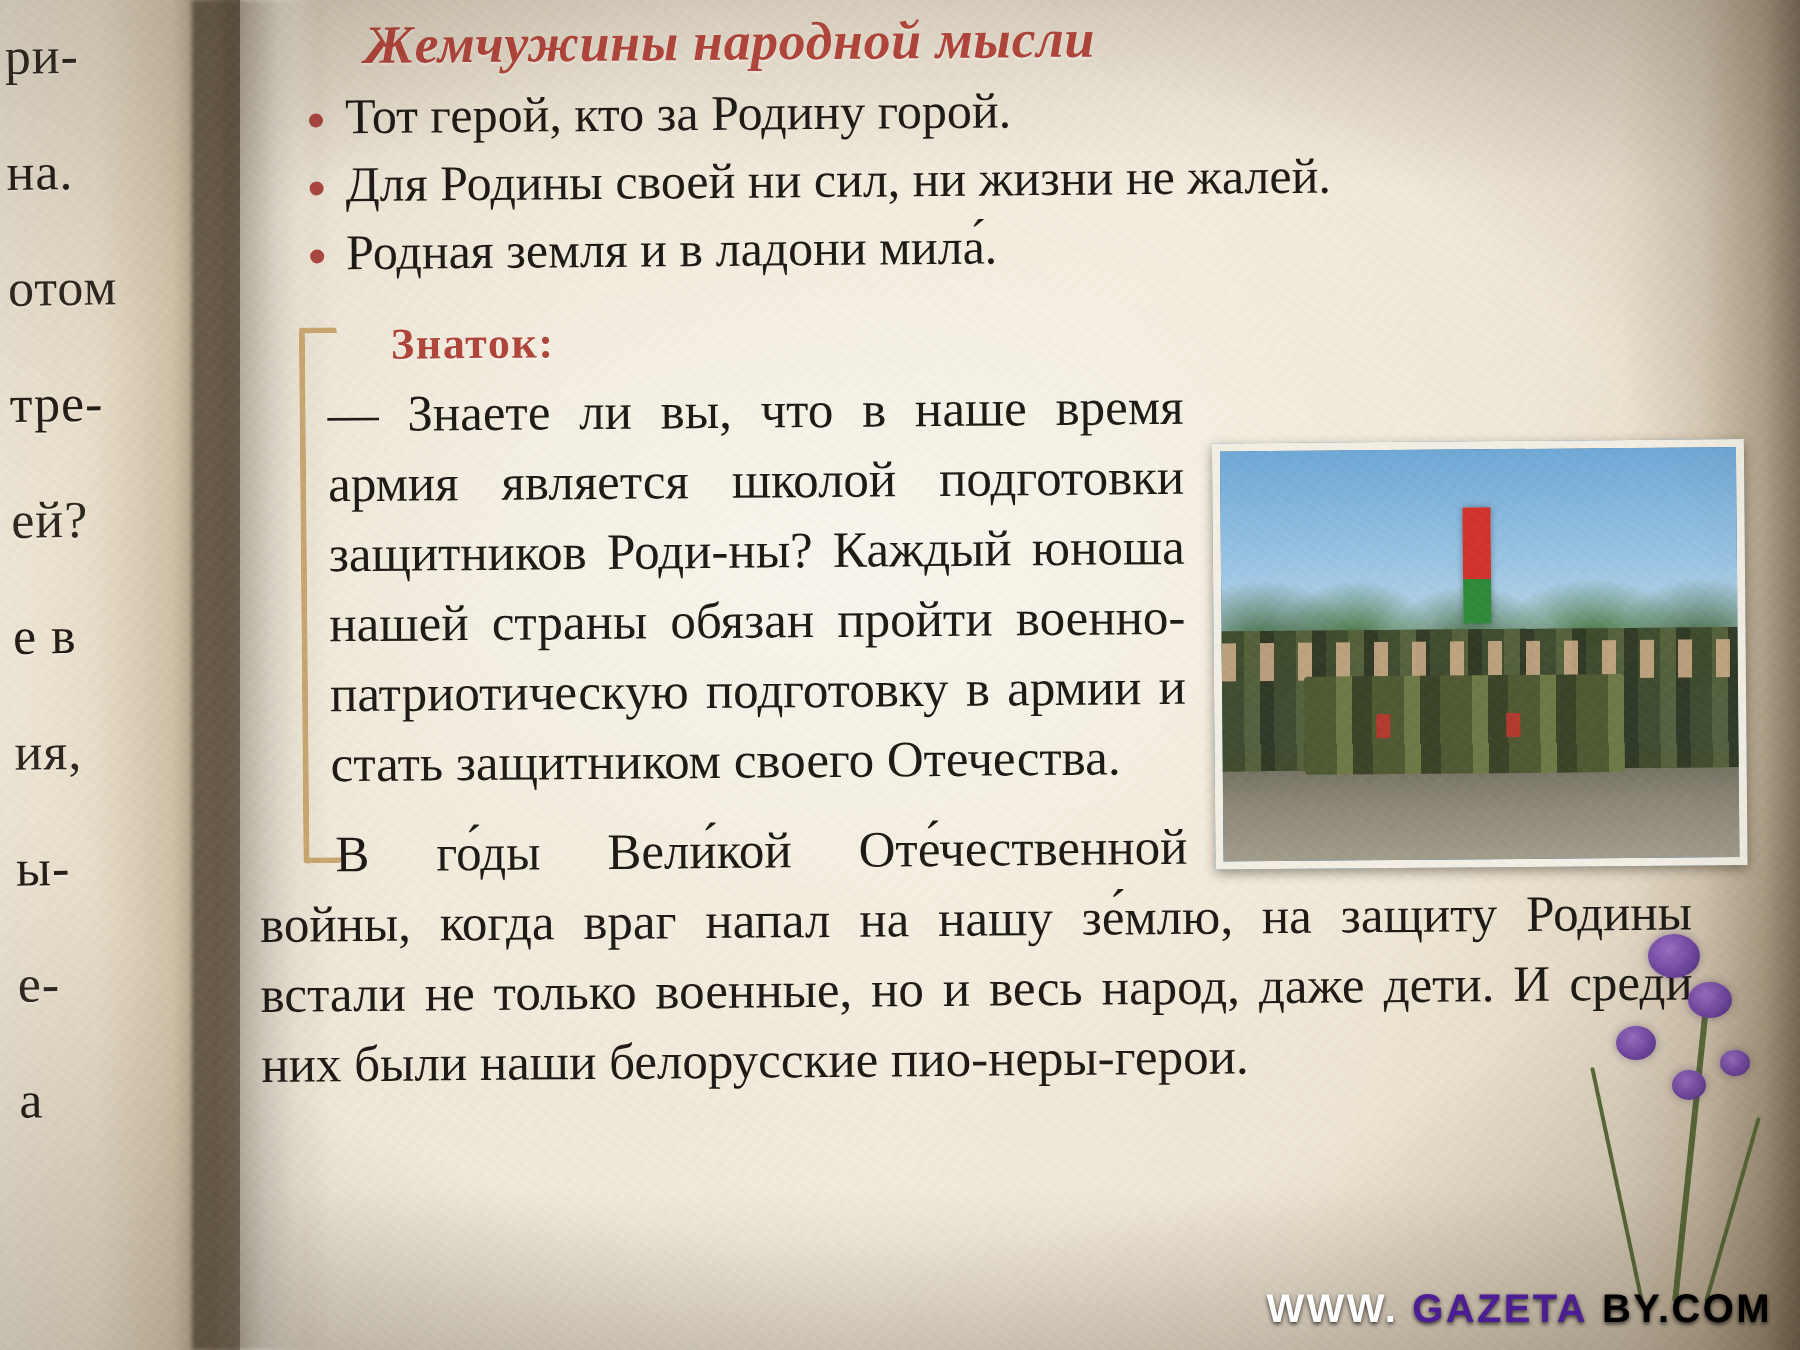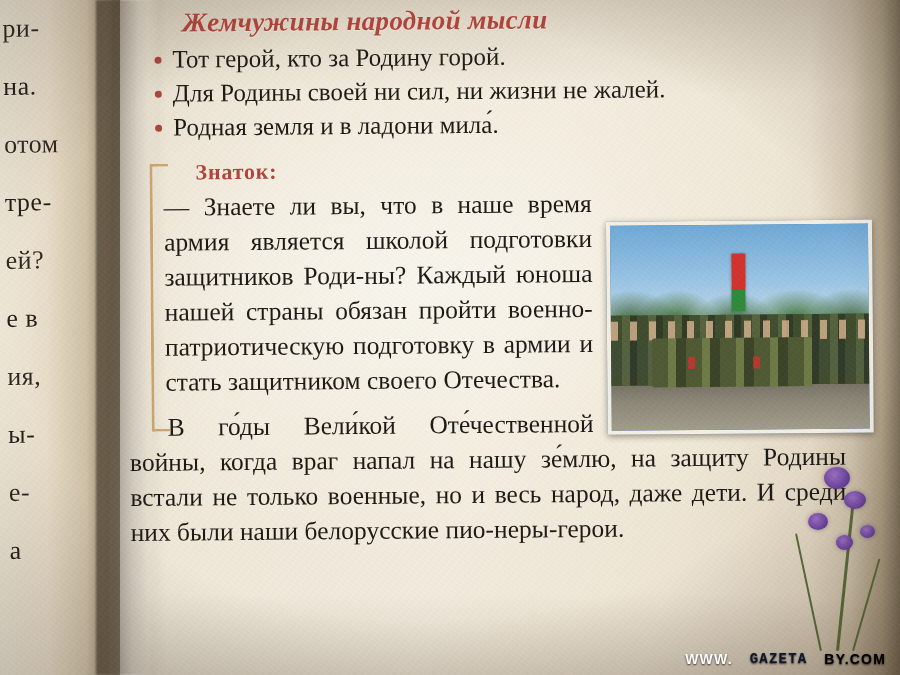--- a/index.html
+++ b/index.html
@@ -250,30 +250,30 @@
     box-shadow: 0 0 4px rgba(60,30,90,.4);
   }
 
   
   .watermark {
     position: absolute;
     right: 14px;
     bottom: 8px;
     display: flex;
     align-items: center;
-    gap: 17px;
+    gap: 7px;
     font-family: "Liberation Sans", sans-serif;
-    font-size: 14px;
+    font-size: 20px;
     letter-spacing: 1.2px;
     color: #ffffff;
     text-shadow: 0 1px 2px rgba(0,0,0,.75);
     font-weight: bold;
   }
   .watermark .dom { color: #ffffff; }
-  .watermark .brand { color: #0f172a; font-family: Liberation Mono, monospace; }
+  .watermark .brand { color: #4c1d95; }
   .watermark .brand2 { color: #000000; }
 </style>
 </head>
 <body>
 
 <div id="page">
 
   <div class="page-bg"></div>
   <div class="left-page"></div>
   <div class="page-curve"></div>

